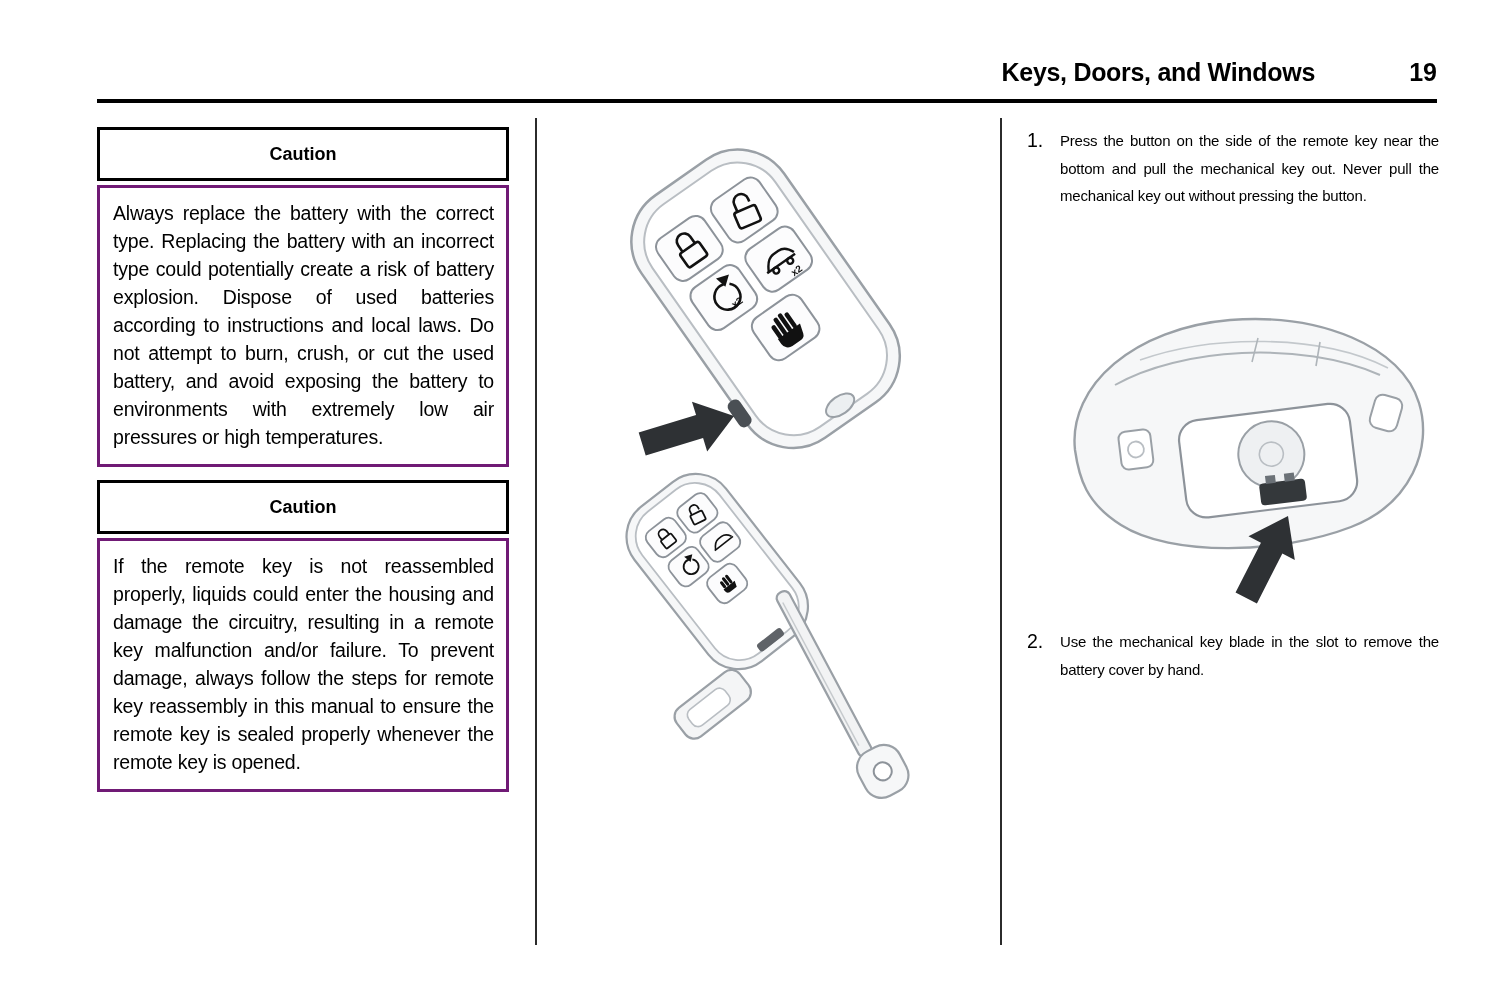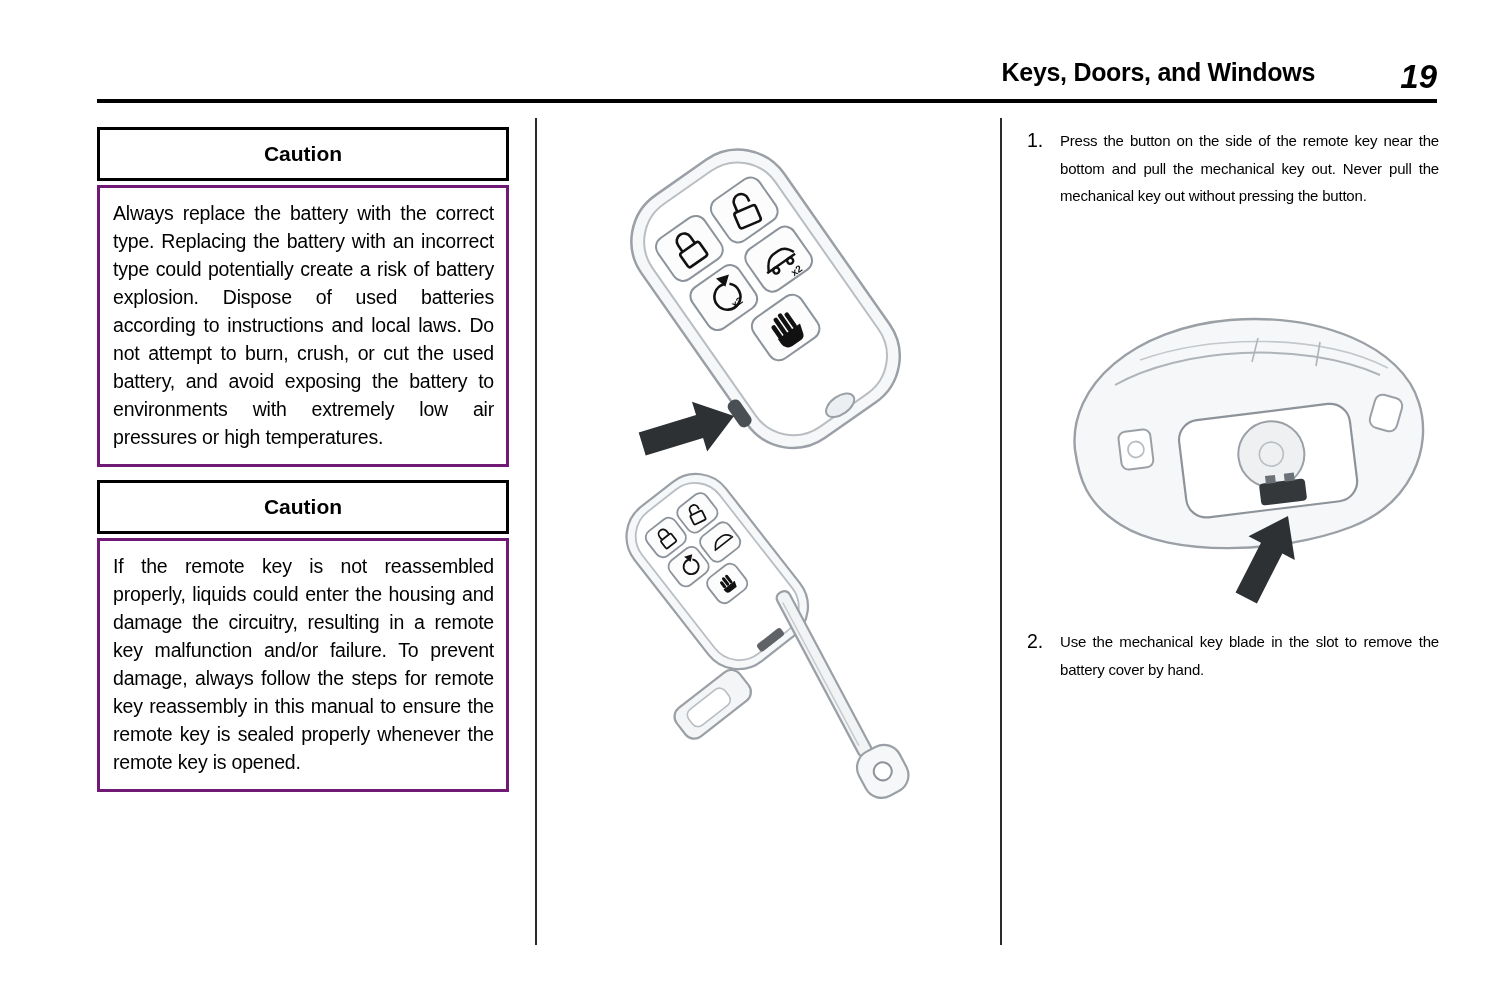--- a/index.html
+++ b/index.html
@@ -1,32 +1,32 @@
 <!DOCTYPE html>
 <html><head>
 <meta charset="utf-8">
 <style>
   * { margin:0; padding:0; box-sizing:border-box; }
   html,body { width:1500px; height:1000px; background:#ffffff; overflow:hidden; }
   body { font-family:"Liberation Sans", sans-serif; color:#000; }
   .page { position:relative; width:1500px; height:1000px; background:#fff; }
 
   .page-title { position:absolute; top:58px; right:185px; font-size:25px; font-weight:bold; letter-spacing:-0.3px; }
-  .page-number { position:absolute; top:58px; right:63px; font-size:33px; font-weight:bold;font-style:italic; }
+  .page-number { position:absolute; top:58px; right:63px; font-size:25px; font-weight:bold; }
   .header-rule { position:absolute; left:97px; top:99px; width:1340px; height:4px; background:#000; }
 
   .col-divider { position:absolute; top:118px; height:827px; width:1.5px; background:#2b2b2b; }
   #divider-1 { left:535px; }
   #divider-2 { left:1000px; }
 
   .caution { position:absolute; left:97px; width:412px; }
   #caution-1 { top:127px; }
   #caution-2 { top:480px; }
   .caution-title-box { border:3px solid #000; height:54px; display:flex; align-items:center; justify-content:center;
-                       font-weight:bold; font-size:21px; margin-bottom:4px; }
+                       font-weight:bold; font-size:18px; margin-bottom:4px; }
   .caution-body-box { border:3px solid #701a75; padding:11px 12px 13px 13px; }
   .body-text { font-size:19.5px; line-height:28px; letter-spacing:-0.2px; text-align:justify; }
 
   .paragraph { position:absolute; left:97px; width:415px; font-size:19.5px; line-height:28px; letter-spacing:-0.2px; text-align:justify; }
   #para-replace { top:812px; }
   #para-to-replace { top:903px; }
 
   .step { position:absolute; left:1027px; width:412px; display:flex; }
   #step-1 { top:127px; }
   #step-2 { top:628px; }

